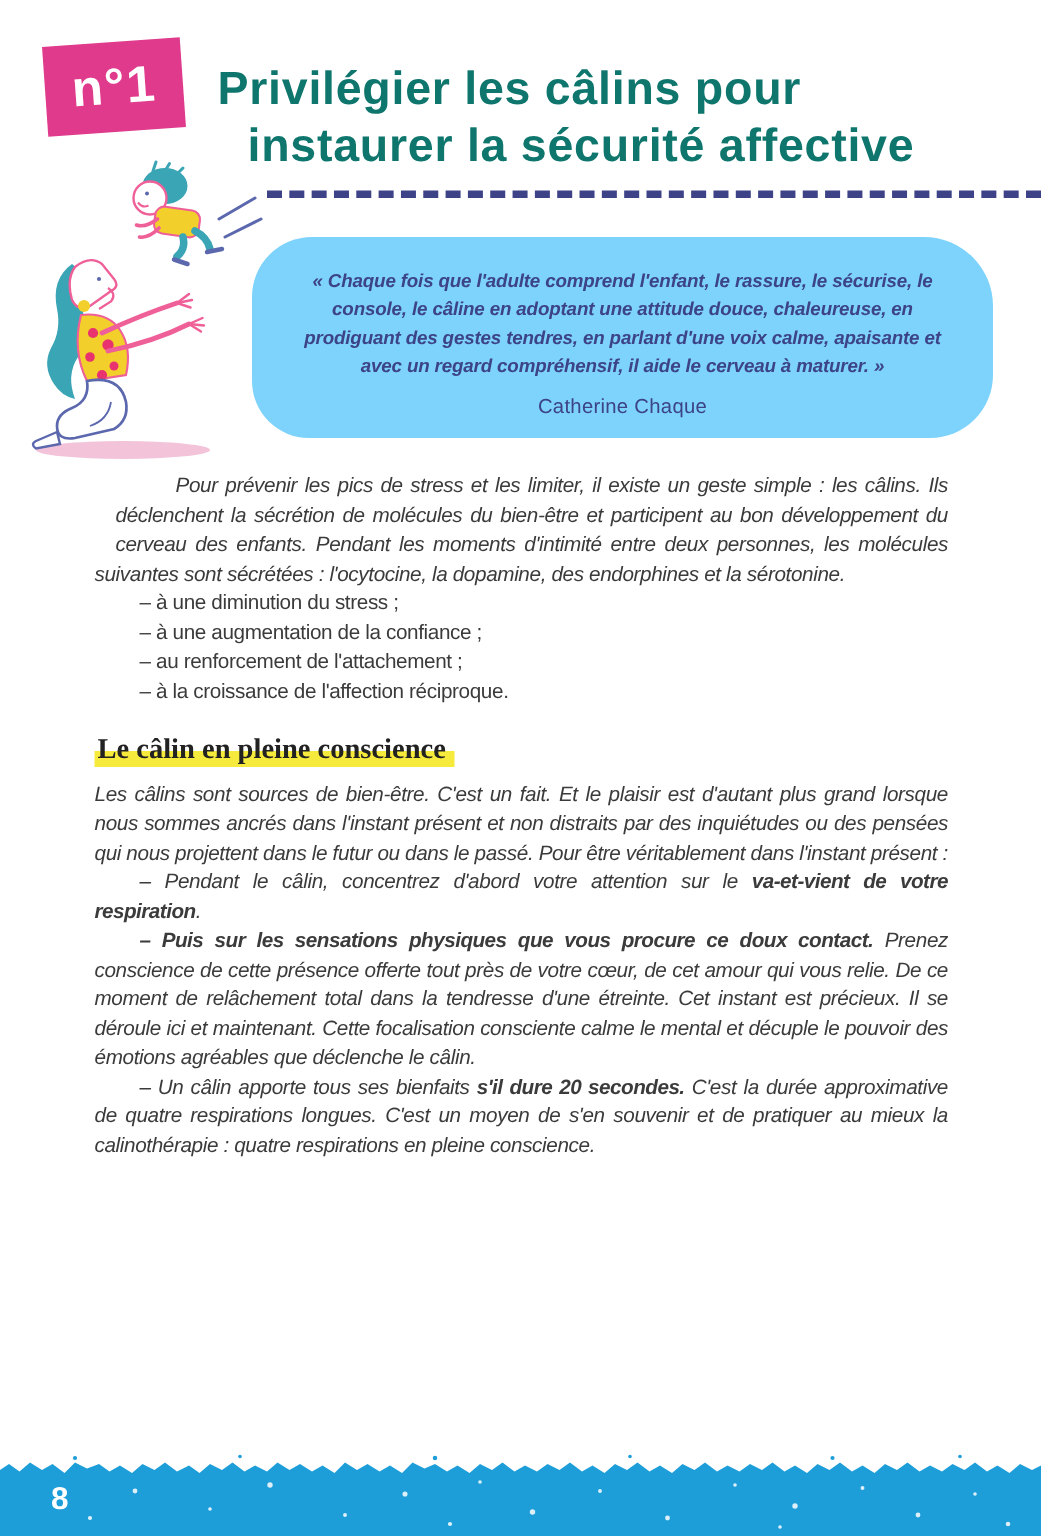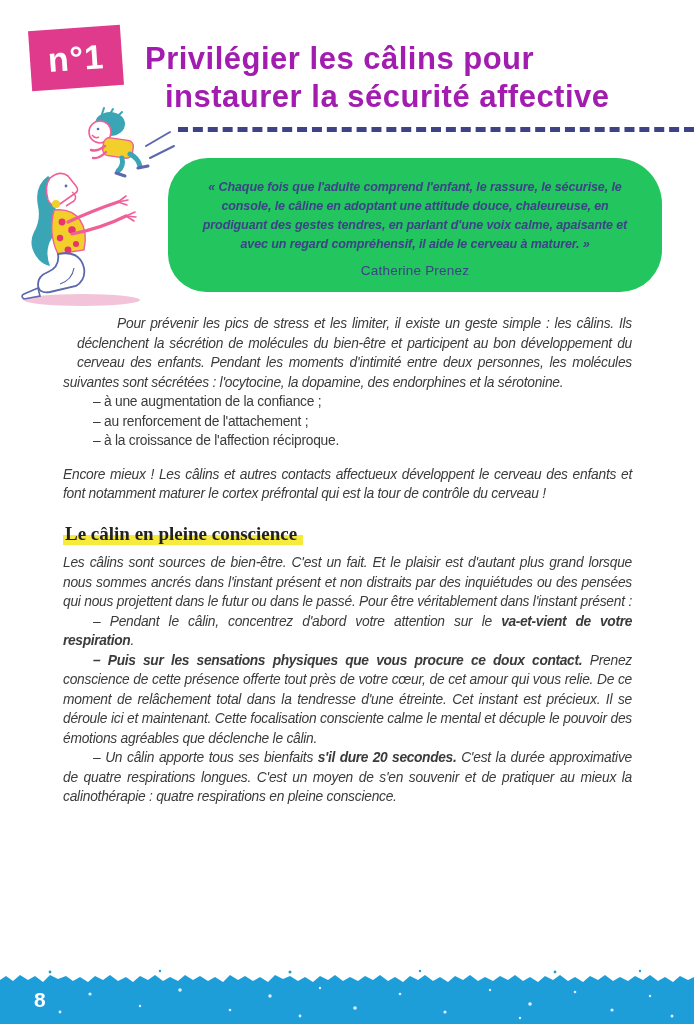--- a/index.html
+++ b/index.html
@@ -10,34 +10,34 @@
     font-family:"Liberation Sans", sans-serif; color:#3b3b3b;
   }
   
   .badge {
     position:absolute; left:30px; top:28px; width:92px; height:60px;
     background:#e03a8c; transform:rotate(-4deg);
     display:flex; align-items:center; justify-content:center;
     color:#ffffff; font-size:34px; font-weight:bold; letter-spacing:1px;
   }
   h1.title {
-    margin:40px 0 0 145px; color:#a21caf; font-weight:bold;
+    margin:40px 0 0 145px; color:#0f766e; font-weight:bold;
     font-size:31px; line-height:38px; letter-spacing:0.5px;
   }
   h1.title .t2 { display:block; padding-left:20px; }
   .dash-line {
     margin:11px 0 0 178px; height:0;
     border-top:5px dashed #3d4386;
   }
   
   .illu { position:absolute; left:10px; top:106px; width:170px; height:205px; }
   
   .bubble {
     margin:26px 0 0 168px; width:494px;
-    background:#22c55e; border-radius:40px 46px 42px 38px;
+    background:#7dd3fc; border-radius:40px 46px 42px 38px;
     padding:20px 30px 14px 30px; text-align:center;
   }
   .bubble .quote {
     color:#3c4386; font-style:italic; font-weight:bold;
     font-size:12.5px; line-height:19px; letter-spacing:-0.1px;
   }
   .bubble .author {
     margin-top:9px; color:#3c4386; font-size:13.5px; letter-spacing:0.2px;
   }
   
@@ -136,31 +136,31 @@
           <path d="M116 110 l8 5"></path>
       </g>
       <path d="M48 148 q22 -4 26 14 q2 12 -8 18 l-26 6 q-12 2 -12 -8 q0 -8 10 -12 q12 -5 10 -18 z" fill="#ffffff" stroke="#5c68ae" stroke-width="1.8"></path>
       <path d="M64 162 q-2 12 -14 16" fill="none" stroke="#5c68ae" stroke-width="1.2"></path>
       <path d="M28 182 l-14 6 q-4 2 0 5 l16 -3 z" fill="#ffffff" stroke="#5c68ae" stroke-width="1.6"></path>
     </g>
   </svg>
 
   <div class="bubble">
     <p class="quote">« Chaque fois que l'adulte comprend l'enfant, le rassure, le sécurise, le console, le câline en adoptant une attitude douce, chaleureuse, en prodiguant des gestes tendres, en parlant d'une voix calme, apaisante et avec un regard compréhensif, il aide le cerveau à maturer. »</p>
-    <p class="author">Catherine Prenez</p>
+    <p class="author">Catherine Chaque</p>
   </div>
 
   <main>
     <p class="p-first"><span class="spacer"></span><span>Pour prévenir les pics de stress et les limiter, il existe un geste simple : les câlins. Ils déclenchent la sécrétion de molécules du bien-être et participent au bon développement du cerveau des enfants. Pendant les moments d'intimité entre deux personnes, les molécules suivantes sont sécrétées : l'ocytocine, la dopamine, des endorphines et la sérotonine.</span></p>
     <ul class="effects">
+      <li>– à une diminution du stress ;</li>
       <li>– à une augmentation de la confiance ;</li>
       <li>– au renforcement de l'attachement ;</li>
       <li>– à la croissance de l'affection réciproque.</li>
     </ul>
-    <p class="p-gap">Encore mieux ! Les câlins et autres contacts affectueux développent le cerveau des enfants et font notamment maturer le cortex préfrontal qui est la tour de contrôle du cerveau !</p>
 
     <h2 class="sec"><span class="hl">Le câlin en pleine conscience</span></h2>
 
     <p>Les câlins sont sources de bien-être. C'est un fait. Et le plaisir est d'autant plus grand lorsque nous sommes ancrés dans l'instant présent et non distraits par des inquiétudes ou des pensées qui nous projettent dans le futur ou dans le passé. Pour être véritablement dans l'instant présent :</p>
     <p class="bullet"><span>– Pendant le câlin, concentrez d'abord votre attention sur le </span><b>va-et-vient de votre respiration</b><span>.</span></p>
     <p class="bullet"><b>– Puis sur les sensations physiques que vous procure ce doux contact.</b><span> Prenez conscience de cette présence offerte tout près de votre cœur, de cet amour qui vous relie. De ce moment de relâchement total dans la tendresse d'une étreinte. Cet instant est précieux. Il se déroule ici et maintenant. Cette focalisation consciente calme le mental et décuple le pouvoir des émotions agréables que déclenche le câlin.</span></p>
     <p class="bullet"><span>– Un câlin apporte tous ses bienfaits </span><b>s'il dure 20 secondes.</b><span> C'est la durée approximative de quatre respirations longues. C'est un moyen de s'en souvenir et de pratiquer au mieux la calinothérapie : quatre respirations en pleine conscience.</span></p>
   </main>
 
   <footer>

